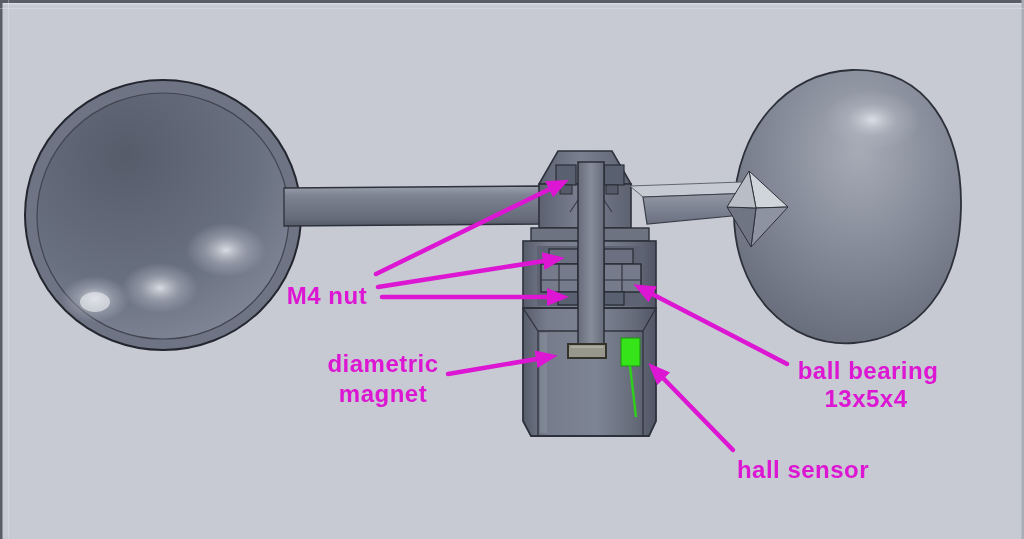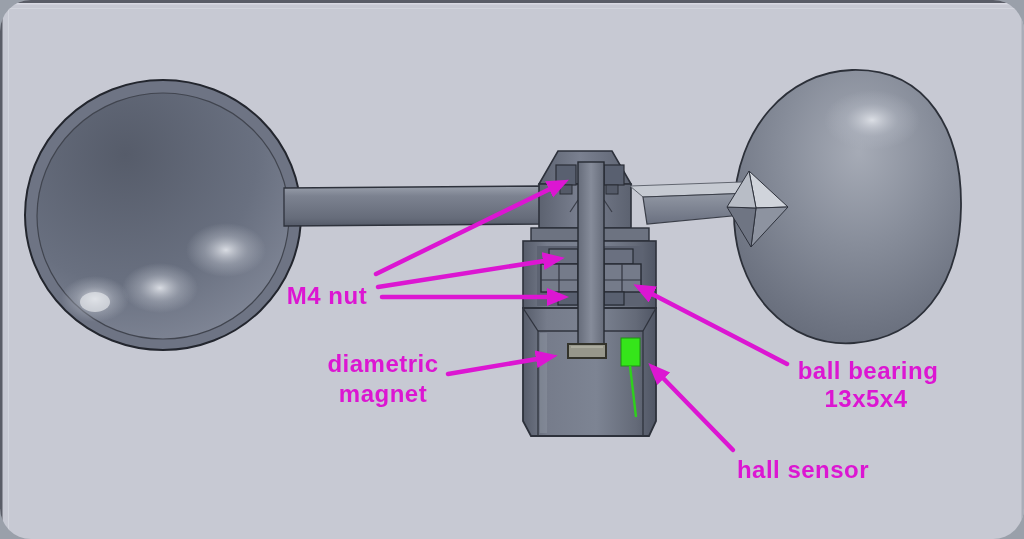--- a/index.html
+++ b/index.html
@@ -1,20 +1,19 @@
 <!DOCTYPE html>
 <html><head>
 <meta charset="utf-8">
 <style>
   html,body { margin:0; padding:0; background:#9aa0aa; }
   .stage {
     position:relative; width:1024px; height:539px; overflow:hidden;
     background:#c7c9d3;
     font-family:"Liberation Sans", sans-serif;
-    border-radius:31px;
   }
   .stage svg { position:absolute; left:0; top:0; display:block; }
   .ann {
     font-family:"Liberation Sans", sans-serif;
     font-weight:bold;
     font-size:24px;
     letter-spacing:0.5px;
   }
 </style>
 </head>

